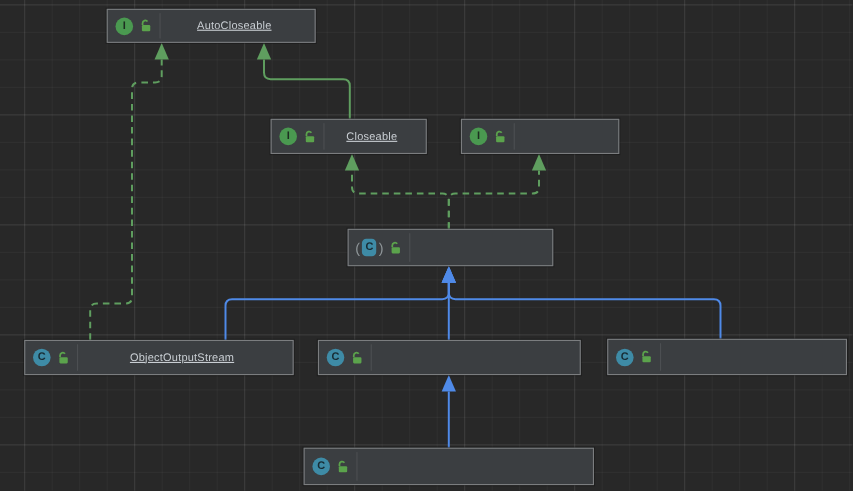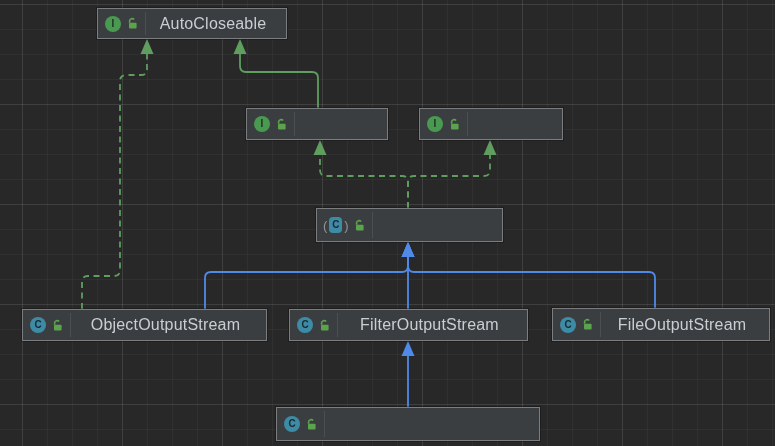--- a/index.html
+++ b/index.html
@@ -36,23 +36,24 @@
     flex:0 0 auto;
   }
   .ticon.iface{background:#4a9950;color:#1d2e20;}
   .ticon.cls{background:#3e8ba6;color:#172b33;}
   .ticon.abs{width:13px;height:16px;border-radius:4px;}
   .paren{color:#8f9699;font-size:13px;line-height:1;margin:0 -1px;font-weight:400;}
   .lock{display:inline-flex;align-items:center;flex:0 0 auto;margin-left:2px;}
   .divider{width:1px;align-self:stretch;background:rgba(255,255,255,0.09);margin:3px 0 3px 6px;flex:0 0 auto;}
   .label{
     flex:1;text-align:center;
-    color:#c9ced3;font-size:16px;letter-spacing:0.2px;
+    color:#c9ced3;font-size:10px;letter-spacing:0.2px;
     white-space:nowrap;overflow:hidden;
     padding:0 4px;
+    text-decoration:underline;
   }
 </style>
 </head>
 <body>
 
 <div id="canvas">
   <svg id="edges" xmlns="http://www.w3.org/2000/svg" viewBox="0 0 775 446">
       <path d="M318,108 L318,78 Q318,72 312,72 L246,72 Q240,72 240,66 L240,54" fill="none" stroke="#5f9e5f" stroke-width="1.8"></path>
       <polygon points="240,39 246.5,54 233.5,54" fill="#5f9e5f"></polygon>
       <path d="M82,309 L82,282 Q82,276 88,276 L114,276 Q120,276 120,270 L120,81 Q120,75 126,75 L141,75 Q147,75 147,69 L147,54" fill="none" stroke="#5f9e5f" stroke-width="1.8" stroke-dasharray="6 4.5"></path>
@@ -87,20 +88,21 @@
       <span class="icons">
         <span class="ticon iface">I</span>
         <span class="lock">
           <svg width="13" height="13" viewBox="0 0 13 13">
             <path d="M3.6 5.8 V4.1 a2.5 2.5 0 0 1 4.5-1.5" fill="none" stroke="#5ba34c" stroke-width="1.6"></path>
             <rect x="3" y="5.8" width="7.6" height="5.6" rx="1" fill="#5ba34c"></rect>
           </svg>
         </span>
       </span>
       <span class="divider"></span>
+      <span class="label">Closeable</span>
     </div>
     <div class="node" style="left: 419px; top: 108px; width: 144px; height: 32px;">
       <span class="icons">
         <span class="ticon iface">I</span>
         <span class="lock">
           <svg width="13" height="13" viewBox="0 0 13 13">
             <path d="M3.6 5.8 V4.1 a2.5 2.5 0 0 1 4.5-1.5" fill="none" stroke="#5ba34c" stroke-width="1.6"></path>
             <rect x="3" y="5.8" width="7.6" height="5.6" rx="1" fill="#5ba34c"></rect>
           </svg>
         </span>
@@ -138,34 +140,32 @@
       <span class="icons">
         <span class="ticon cls">C</span>
         <span class="lock">
           <svg width="13" height="13" viewBox="0 0 13 13">
             <path d="M3.6 5.8 V4.1 a2.5 2.5 0 0 1 4.5-1.5" fill="none" stroke="#5ba34c" stroke-width="1.6"></path>
             <rect x="3" y="5.8" width="7.6" height="5.6" rx="1" fill="#5ba34c"></rect>
           </svg>
         </span>
       </span>
       <span class="divider"></span>
-      <span class="label">FilterOutputStream</span>
     </div>
     <div class="node" style="left: 552px; top: 308px; width: 218px; height: 33px;">
       <span class="icons">
         <span class="ticon cls">C</span>
         <span class="lock">
           <svg width="13" height="13" viewBox="0 0 13 13">
             <path d="M3.6 5.8 V4.1 a2.5 2.5 0 0 1 4.5-1.5" fill="none" stroke="#5ba34c" stroke-width="1.6"></path>
             <rect x="3" y="5.8" width="7.6" height="5.6" rx="1" fill="#5ba34c"></rect>
           </svg>
         </span>
       </span>
       <span class="divider"></span>
-      <span class="label">FileOutputStream</span>
     </div>
     <div class="node" style="left: 276px; top: 407px; width: 264px; height: 34px;">
       <span class="icons">
         <span class="ticon cls">C</span>
         <span class="lock">
           <svg width="13" height="13" viewBox="0 0 13 13">
             <path d="M3.6 5.8 V4.1 a2.5 2.5 0 0 1 4.5-1.5" fill="none" stroke="#5ba34c" stroke-width="1.6"></path>
             <rect x="3" y="5.8" width="7.6" height="5.6" rx="1" fill="#5ba34c"></rect>
           </svg>
         </span>

